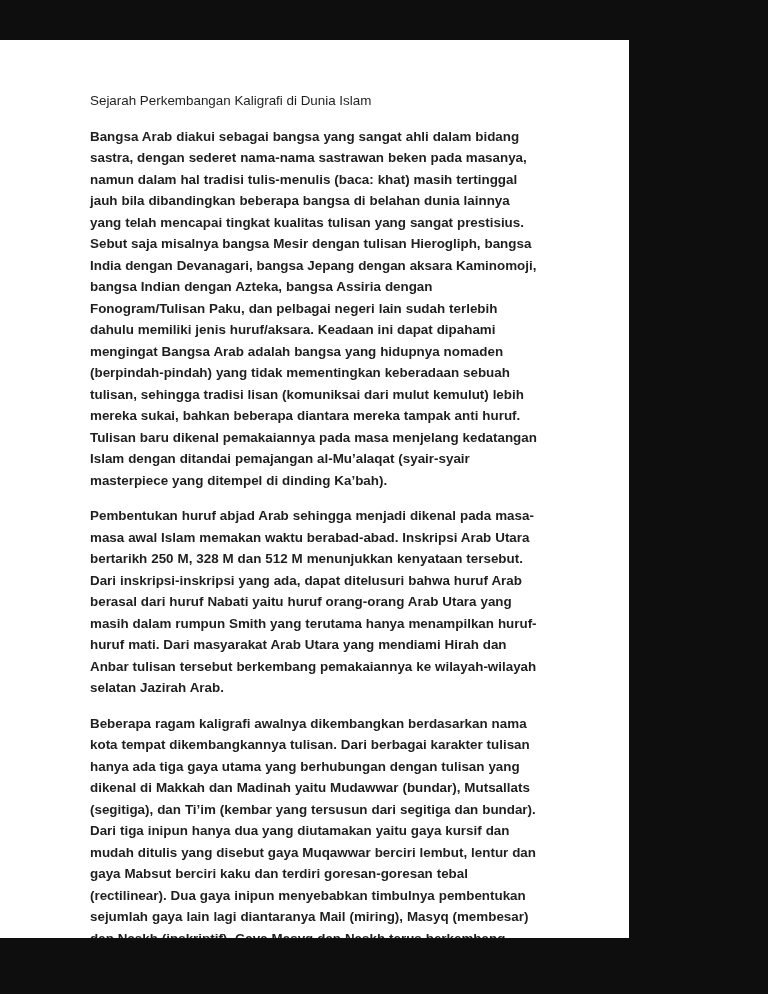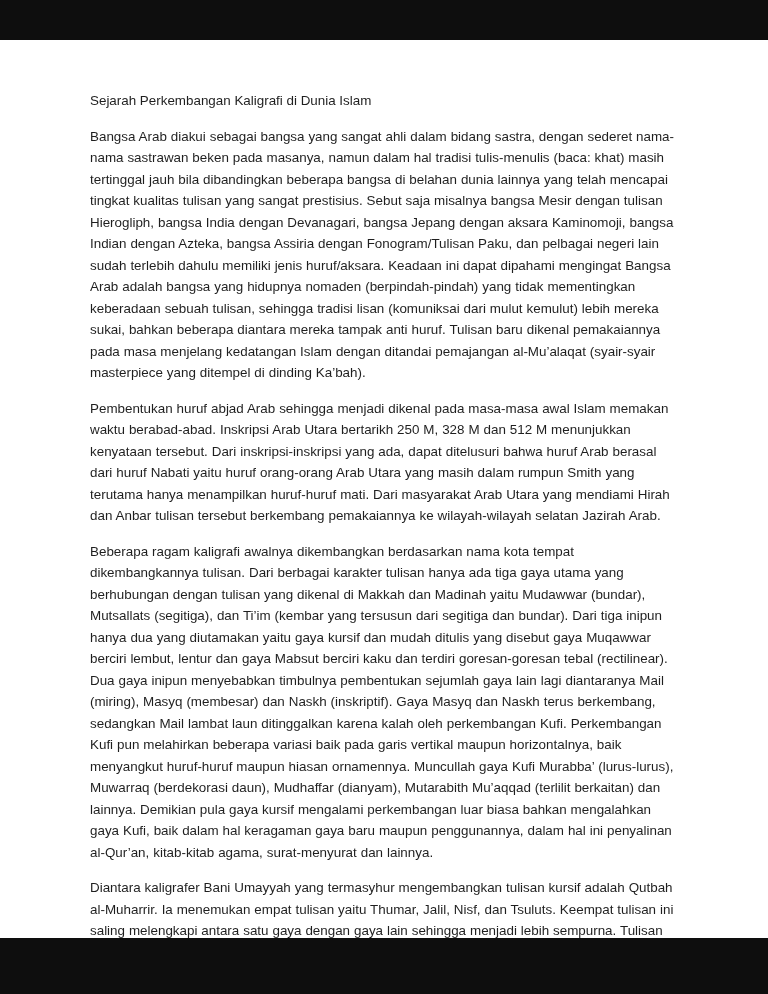--- a/index.html
+++ b/index.html
@@ -6,21 +6,21 @@
   html, body {
     width: 768px;
     height: 994px;
     overflow: hidden;
   }
   body {
     background: #0e0e0e;
     font-family: "Liberation Sans", sans-serif;
   }
   .viewer {
-    width: 768px;
+    width: 629px;
     height: 994px;
     display: flex;
     flex-direction: column;
     background: #0e0e0e;
   }
   .letterbox-top {
     height: 40px;
     background: #0e0e0e;
     flex: 0 0 auto;
   }
@@ -40,21 +40,21 @@
     font-size: 13.4px;
     font-weight: normal;
     line-height: 21.5px;
     margin-bottom: 14px;
     color: #1f1f1f;
   }
   .doc-para, .doc-heading {
     font-size: 13.4px;
     line-height: 21.5px;
     margin-bottom: 14px;
-    font-weight: normal;
+    font-weight: bold;
     text-align: left;
     color: #1f1f1f;
     word-spacing: 0.2px;
   }
 </style>
 </head>
 <body>
 
 <div class="viewer">
 

